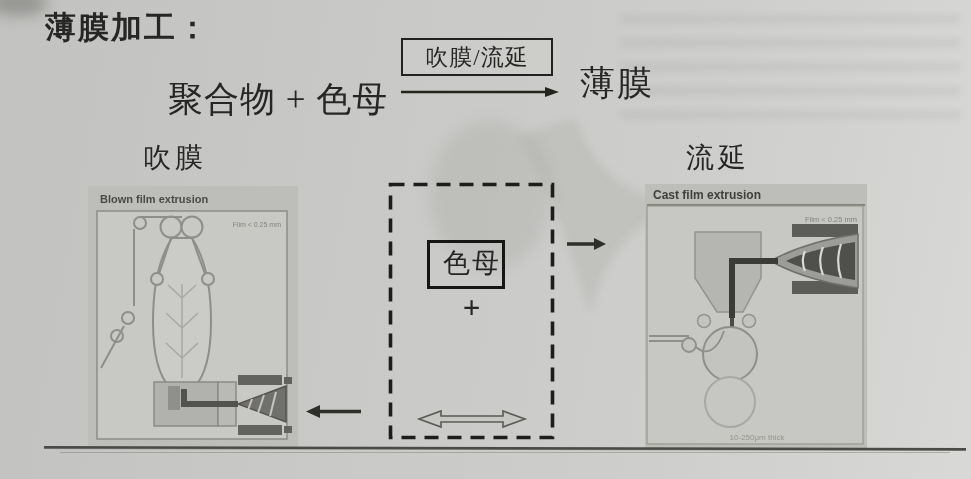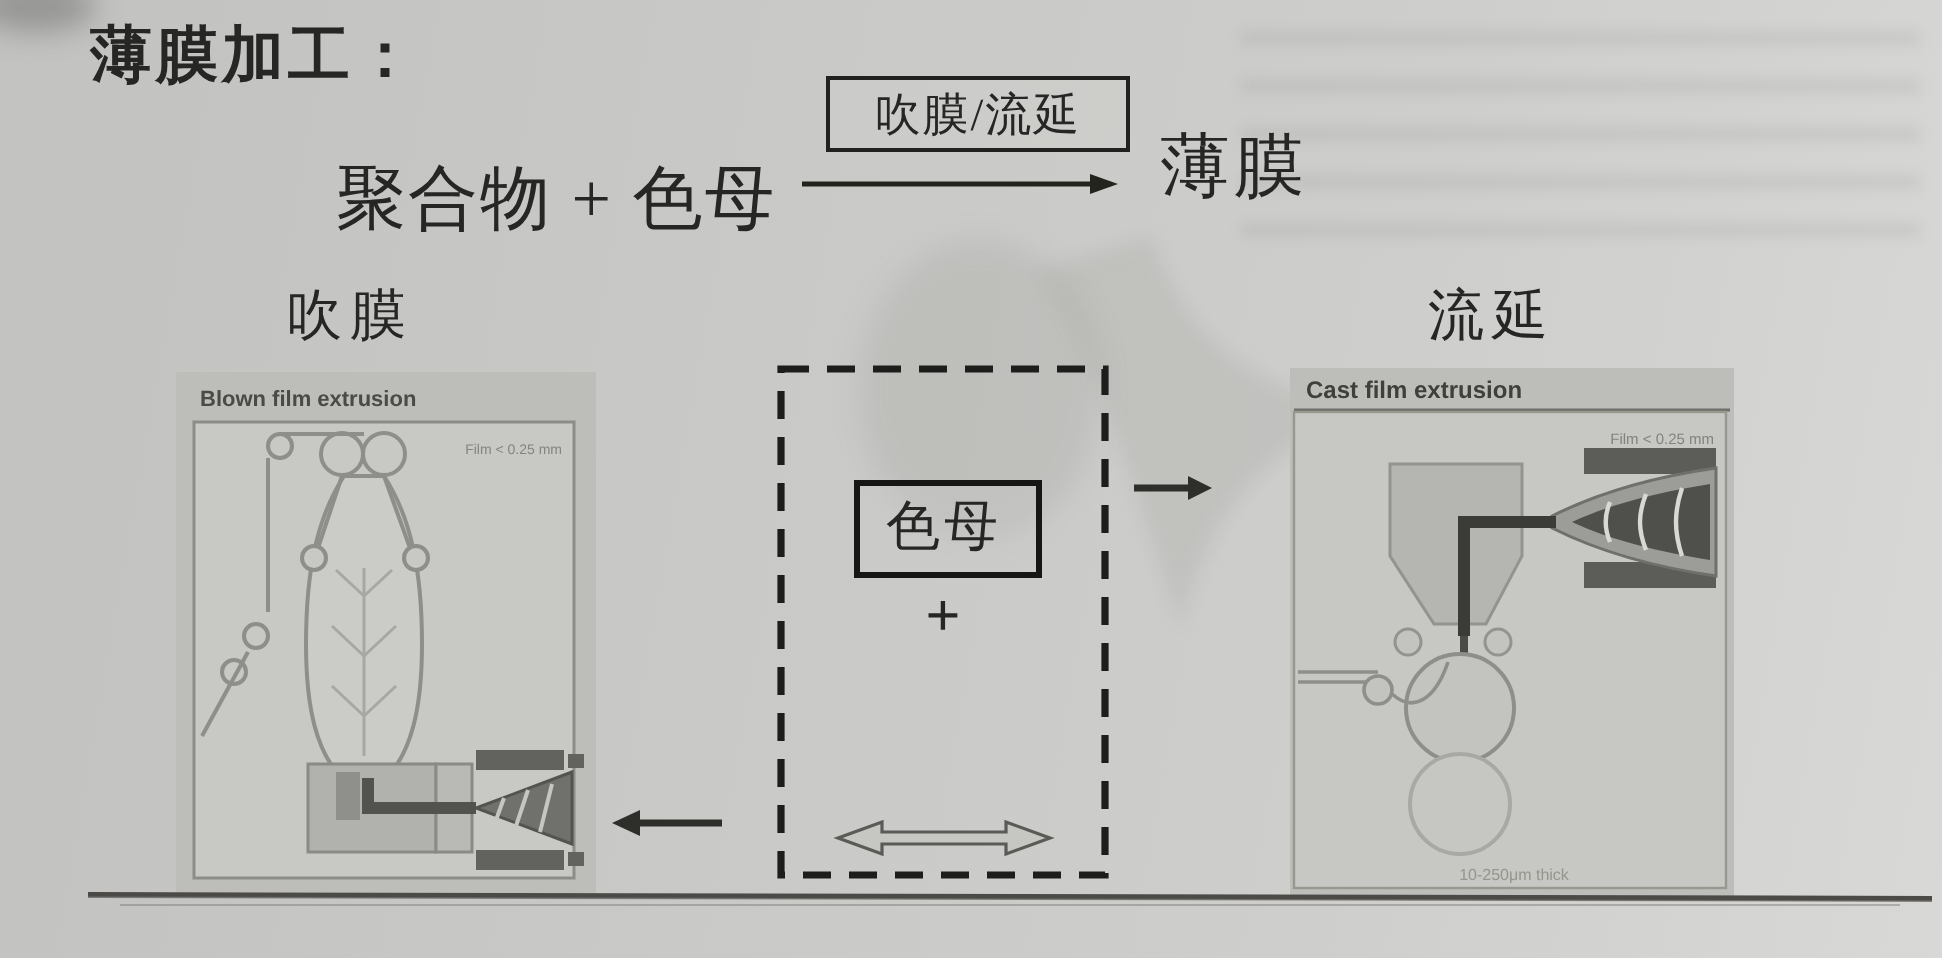--- a/index.html
+++ b/index.html
@@ -21,37 +21,37 @@
   }
   .swoosh{position:absolute;left:518px;top:118px;filter:blur(5px);opacity:.8;pointer-events:none;}
   
   .title{left:45px;top:7px;font-size:31px;letter-spacing:2px;font-weight:600;}
   .reactants{left:168px;top:55px;font-size:35px;letter-spacing:1px;margin-top:21px;}
   .product{left:580px;top:60px;font-size:35px;letter-spacing:2px;}
   .cond-box{
     left:401px;top:38px;width:148px;height:34px;
     border:2.5px solid #21211f;
     display:flex;align-items:center;justify-content:center;
-    font-size:23px;letter-spacing:1px;background:rgba(210,210,208,0.25);margin-left:12px;
+    font-size:23px;letter-spacing:1px;background:rgba(210,210,208,0.25);
   }
   .rxn-arrow{left:399px;top:84px;}
   
   .fig-label{font-size:28px;letter-spacing:4px;}
   .lbl-blown{left:143px;top:139px;}
-  .lbl-cast{left:686px;top:139px;margin-left:28px;}
+  .lbl-cast{left:686px;top:139px;}
   
   .fig{display:block;}
   .fig-blown{left:88px;top:186px;}
   .fig-cast{left:645px;top:184px;}
   
   .center-box{left:388px;top:182px;width:167px;height:258px;}
   .mix-item{
     position:absolute;border:3px solid #161614;
     font-size:27px;letter-spacing:2px;line-height:1;
-    padding:7px 17px 9px 13px;background:rgba(205,205,203,0.25);
+    padding:7px 1px 9px 13px;background:rgba(205,205,203,0.25);
   }
   .mix-plus{position:absolute;left:0;right:0;top:108px;text-align:center;font-size:31px;font-weight:700;}
   .dbl-arrow{position:absolute;left:50%;bottom:11px;transform:translateX(-50%);}
   
   .arrow-right{left:566px;top:236px;}
   .arrow-left{left:306px;top:403px;}
   
   .rule{
     left:44px;top:447px;width:922px;height:3px;
     background:linear-gradient(to bottom,#4c4a47 0 65%,#8d8d89);

